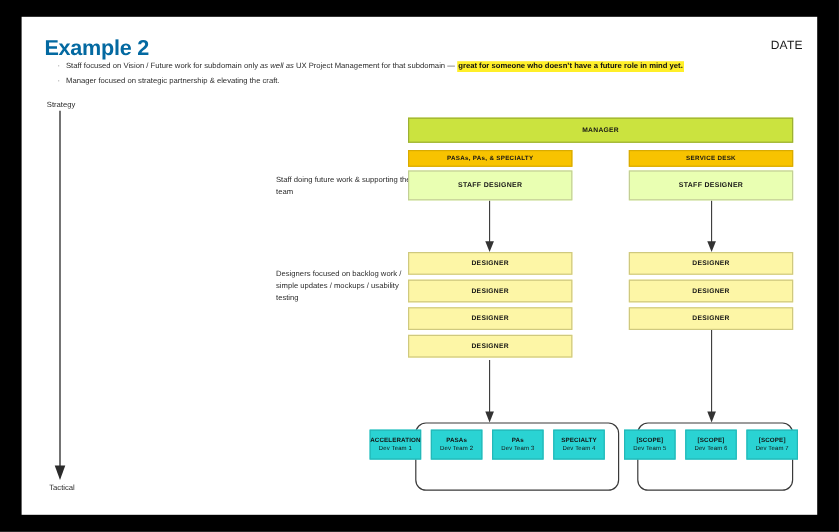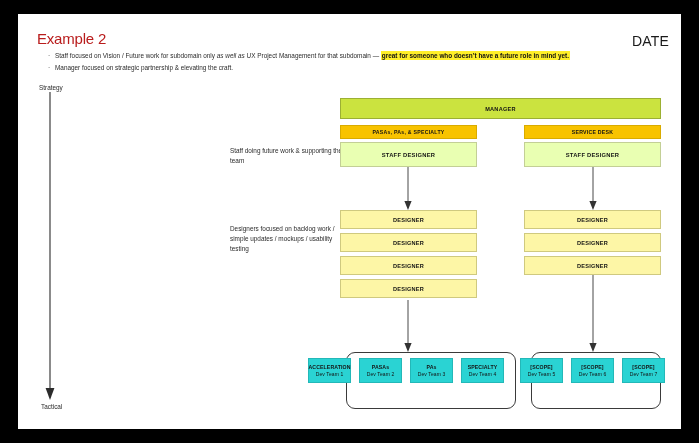--- a/index.html
+++ b/index.html
@@ -21,30 +21,30 @@
     height: 415px;
     background: #ffffff;
     overflow: hidden;
   }
 
   
   #title {
     position: absolute;
     left: 19px;
     top: 16px;
-    font-size: 15px;
-    font-weight: normal;
-    color: #b91c1c;
+    font-size: 18px;
+    font-weight: bold;
+    color: #0369a1;
     letter-spacing: -0.2px;
   }
   #date {
     position: absolute;
     right: 12px;
     top: 19px;
-    font-size: 14px;
+    font-size: 10px;
     color: #1a1a1a;
     letter-spacing: 0.2px;
   }
   .bullet-row {
     position: absolute;
     left: 30px;
     font-size: 6.4px;
     color: #2b2b2b;
     white-space: nowrap;
     line-height: 1;

